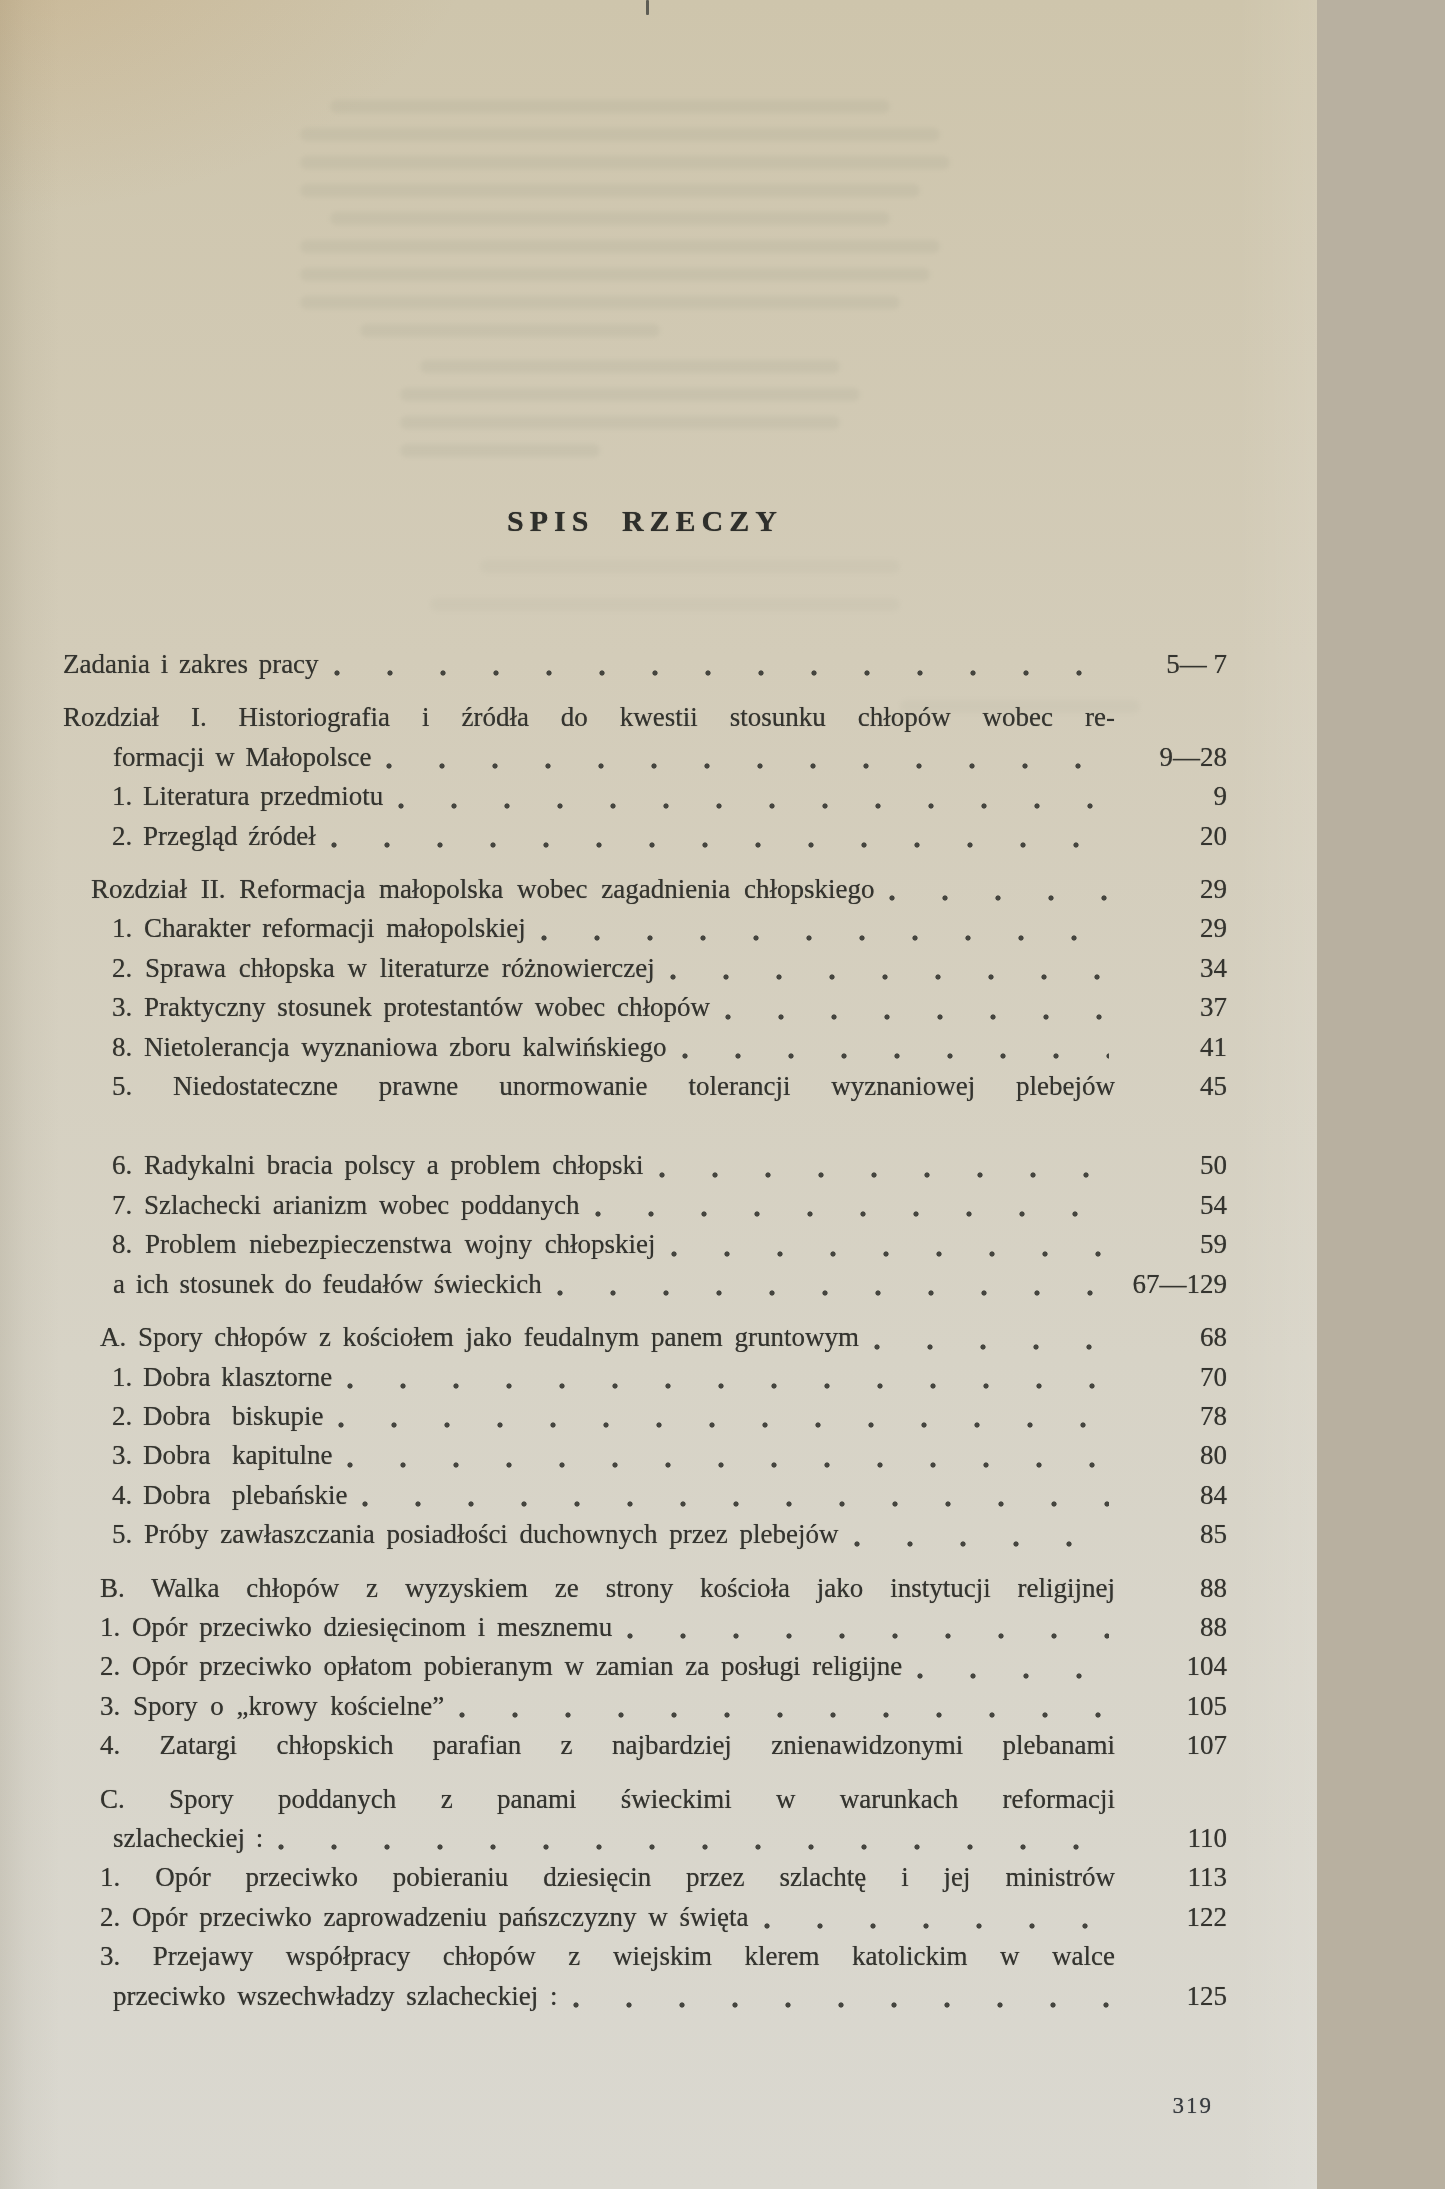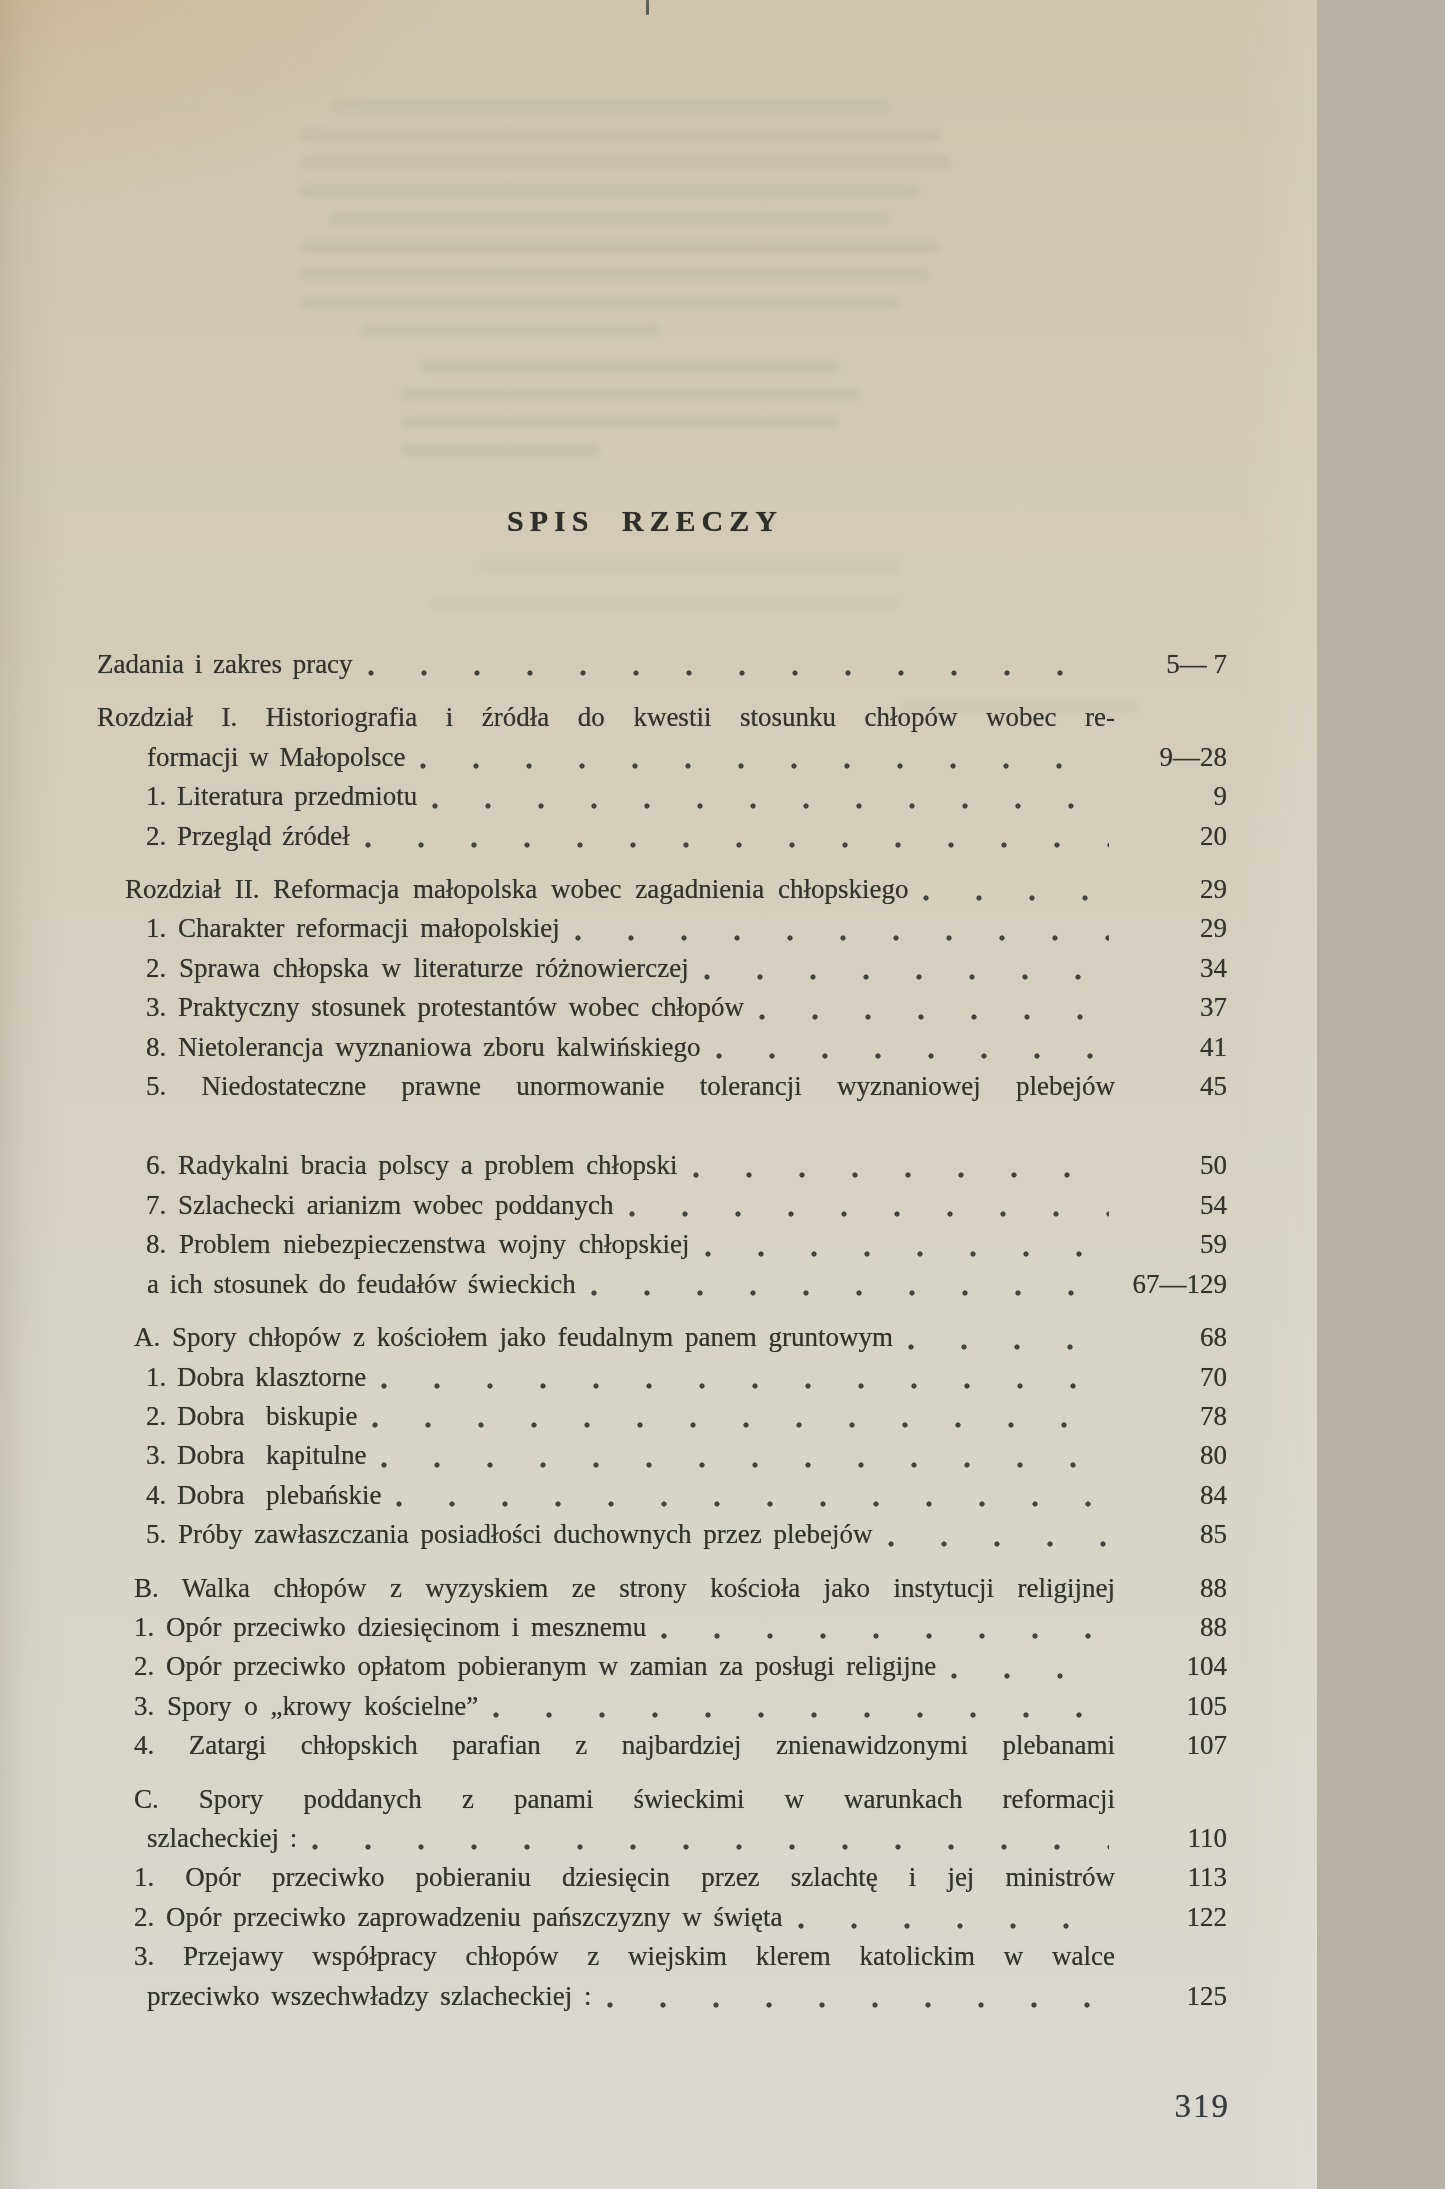--- a/index.html
+++ b/index.html
@@ -39,42 +39,42 @@
   .title{
     margin:503px 90px 0 63px;
     text-align:center;
     font-size:30px;font-weight:bold;line-height:36px;
     letter-spacing:6px;word-spacing:14px;
     color:#2e2f2b;
     text-shadow:0 0 0.8px rgba(40,40,35,0.7);
   }
   .toc{
     margin-top:106px;
-    padding:0 90px 0 97px;
+    padding:0 90px 0 63px;
     font-size:27px;line-height:39.4px;
     text-shadow:0 0 0.7px rgba(40,40,35,0.65);
   }
   .row{display:flex;align-items:baseline;min-height:39.4px;}
   .row.gap{margin-top:14px;}
   .ind0{padding-left:0;}
   .ind1{padding-left:50px;}
   .ind2{padding-left:49px;}
   .ind3{padding-left:37px;}
   .txt{white-space:pre-wrap;word-spacing:4px;}
   .txt.just{flex:1;text-align:justify;text-align-last:justify;}
   .lead{
     flex:1;height:8px;align-self:flex-end;margin:0 6px 7px 14px;
     background-image:radial-gradient(circle at 4px 4px, var(--dot) 2.2px, rgba(0,0,0,0) 3px);
     background-size:53px 8px;background-repeat:repeat-x;
     min-width:30px;
   }
   .pg{width:112px;flex:none;text-align:right;white-space:pre;}
   .folio{
-    position:absolute;top:2086px;right:87px;
-    font-size:33px;line-height:40px;color:var(--folio);
+    position:absolute;top:2086px;right:104px;
+    font-size:23px;line-height:40px;color:var(--folio);
     letter-spacing:2px;
     text-shadow:0 0 0.7px rgba(45,50,55,0.7);
   }
 </style>
 </head>
 <body>
 
 <div class="page">
   <div id="ghosts">
       <div class="ghost" style="left: 330px; top: 100px; width: 560px;"></div>

